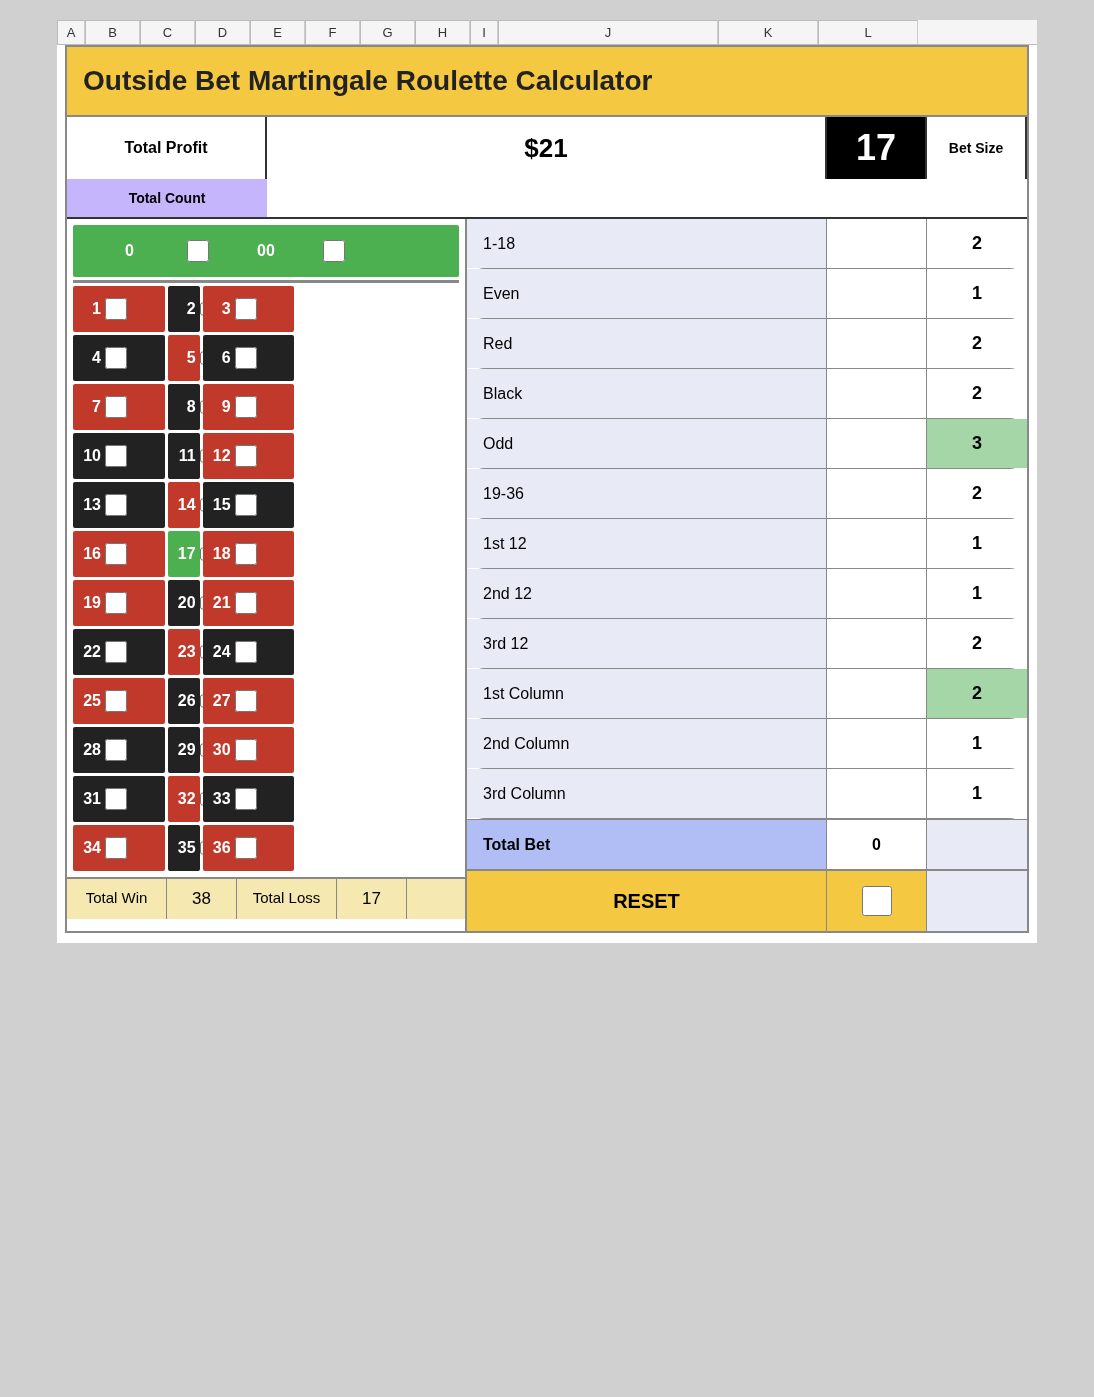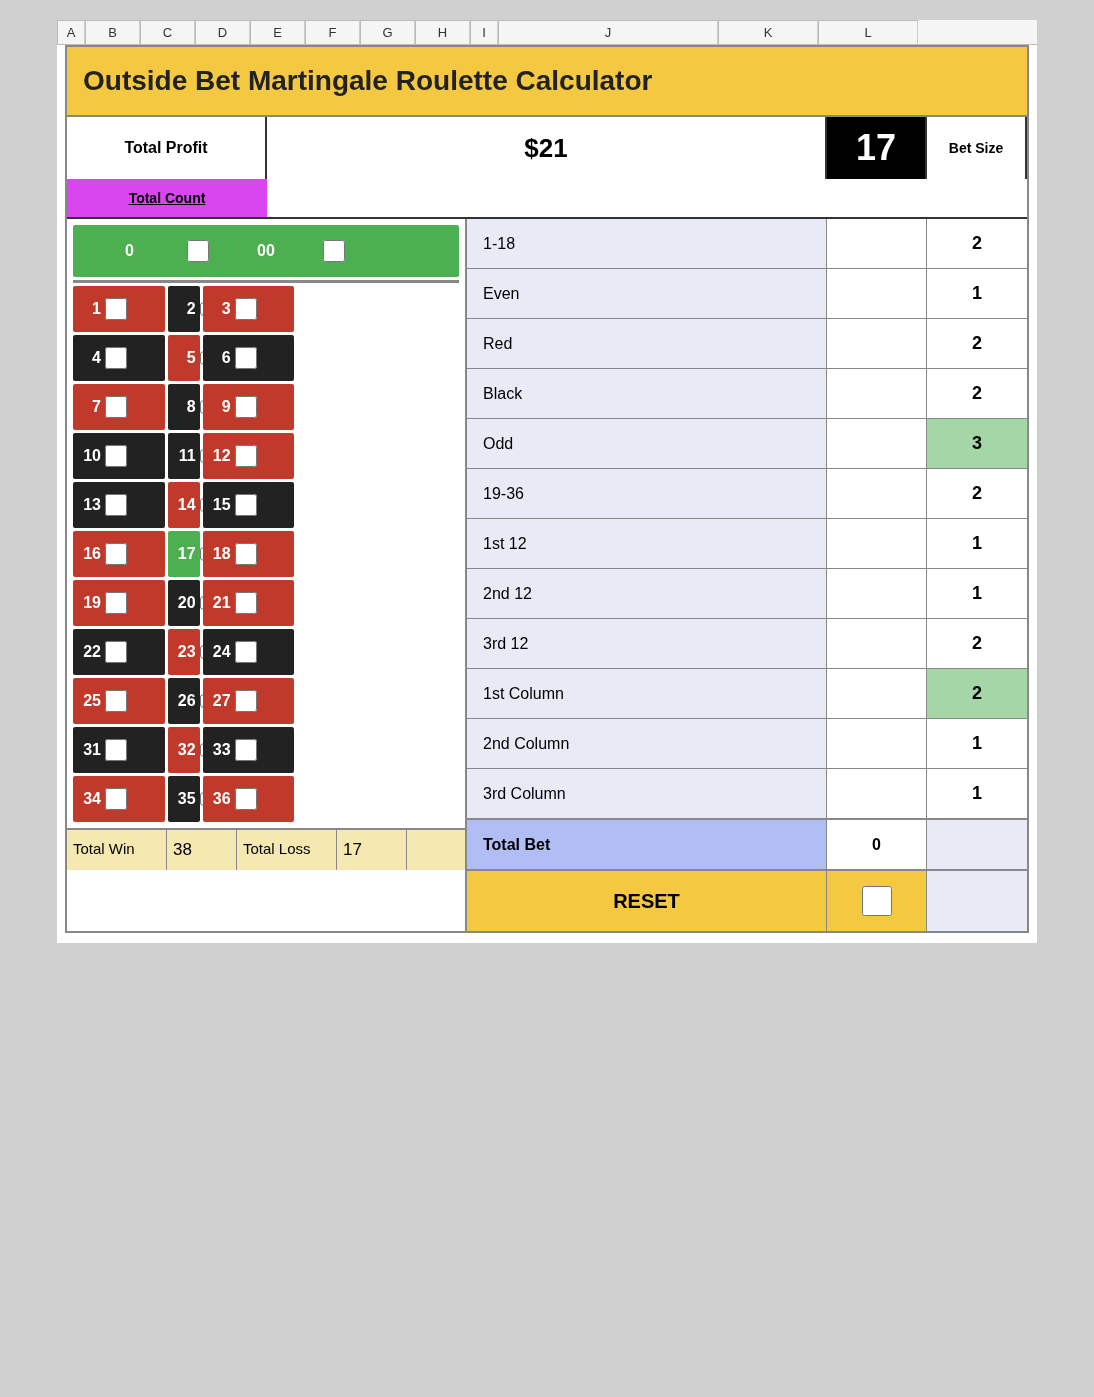--- a/index.html
+++ b/index.html
@@ -101,24 +101,23 @@
       background: black;
       color: white;
       font-size: 36px;
       font-weight: bold;
     }
     .header-bet-size {
       background: white;
       font-size: 14px;
     }
     .header-total-count {
-      background: #d946ef;
+      background: #c4b5fd;
       font-size: 14px;
       line-height: 1.3;
-      text-decoration: underline;
     }
 
     
     .board {
       padding: 6px;
       background: white;
     }
 
     
     .zero-row {
@@ -190,38 +189,39 @@
 
     
     .bottom-row {
       display: grid;
       grid-template-columns: 100px 70px 100px 70px;
       border-top: 2px solid #888;
       background: #f5e8b0;
     }
     .bottom-cell {
       padding: 10px 6px;
-      text-align: left;
+      text-align: center;
       font-size: 15px;
       border-right: 1px solid #888;
       font-weight: normal;
     }
     .bottom-cell.bold-val { font-weight: normal; font-size: 17px; }
 
     
     .right-panel {
       display: flex;
       flex-direction: column;
     }
 
     .bet-row {
       display: grid;
       grid-template-columns: 1fr 100px 100px;
       border-bottom: 1px solid #888;
       min-height: 50px;
+      border-radius: 18px;
     }
     .bet-row:last-child { border-bottom: none; }
 
     .bet-label {
       padding: 10px 16px;
       font-size: 16px;
       display: flex;
       align-items: center;
       border-right: 1px solid #888;
       background: #e8eaf6;
@@ -504,20 +504,34 @@
                   <span class="num-label">26</span>
                   <input type="checkbox" style="">
                 </div>
                 <div class="num-cell red">
                   <span class="num-label">27</span>
                   <input type="checkbox" style="">
                 </div>
               </div>
               <div class="number-row">
                 <div class="num-cell black">
+                  <span class="num-label">28</span>
+                  <input type="checkbox" style="">
+                </div>
+                <div class="num-cell black">
+                  <span class="num-label">29</span>
+                  <input type="checkbox" style="">
+                </div>
+                <div class="num-cell red">
+                  <span class="num-label">30</span>
+                  <input type="checkbox" style="">
+                </div>
+              </div>
+              <div class="number-row">
+                <div class="num-cell black">
                   <span class="num-label">31</span>
                   <input type="checkbox" style="">
                 </div>
                 <div class="num-cell red">
                   <span class="num-label">32</span>
                   <input type="checkbox" style="">
                 </div>
                 <div class="num-cell black">
                   <span class="num-label">33</span>
                   <input type="checkbox" style="">

